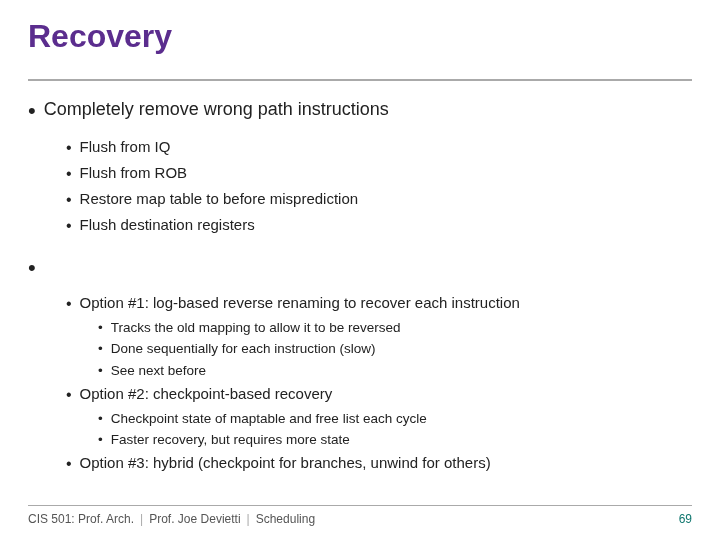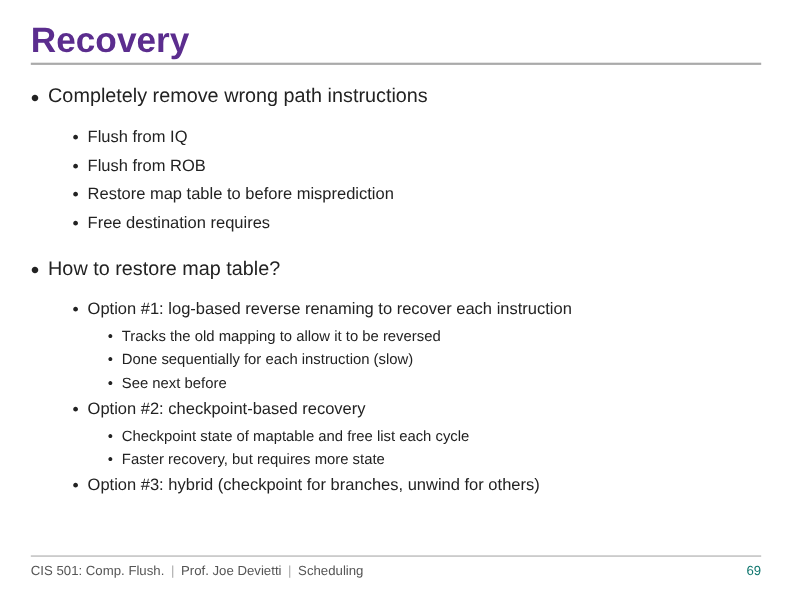--- a/index.html
+++ b/index.html
@@ -17,21 +17,21 @@
       height: 540px;
       padding: 18px 28px 14px 28px;
       display: flex;
       flex-direction: column;
     }
     .slide-title {
       font-size: 32px;
       font-weight: bold;
       color: #5b2d8e;
       border-bottom: 2px solid #aaa;
-      padding-bottom: 2px;
+      padding-bottom: 24px;
       margin-bottom: 16px;
     }
     .content {
       flex: 1;
       display: flex;
       flex-direction: column;
       gap: 10px;
     }
     .main-bullet {
       display: flex;
@@ -124,27 +124,26 @@
       <div class="sub-bullet">
         <span class="bullet-dot">•</span>
         <span>Flush from ROB</span>
       </div>
       <div class="sub-bullet">
         <span class="bullet-dot">•</span>
         <span>Restore map table to before misprediction</span>
       </div>
       <div class="sub-bullet">
         <span class="bullet-dot">•</span>
-        <span>Free destination requires</span>
+        <span>Flush destination registers</span>
       </div>
     </div>
 
     <div class="main-bullet section-gap">
       <span class="bullet-dot">•</span>
-      <span class="bullet-text">How to restore map table?</span>
     </div>
     <div class="sub-bullets">
 
       <div class="sub-bullet">
         <span class="bullet-dot">•</span>
         <span>Option #1: log-based reverse renaming to recover each instruction</span>
       </div>
       <div class="sub-sub-bullets">
         <div class="sub-sub-bullet">
           <span>•</span>
@@ -178,21 +177,21 @@
       <div class="sub-bullet">
         <span class="bullet-dot">•</span>
         <span>Option #3: hybrid (checkpoint for branches, unwind for others)</span>
       </div>
     </div>
 
   </div>
 
   <div class="footer">
     <div class="footer-left">
-      <span>CIS 501: Comp. Flush.</span>
+      <span>CIS 501: Prof. Arch.</span>
       <span class="footer-sep">|</span>
       <span>Prof. Joe Devietti</span>
       <span class="footer-sep">|</span>
       <span>Scheduling</span>
     </div>
     <div class="footer-page">69</div>
   </div>
 </div>
 
 </body></html>

